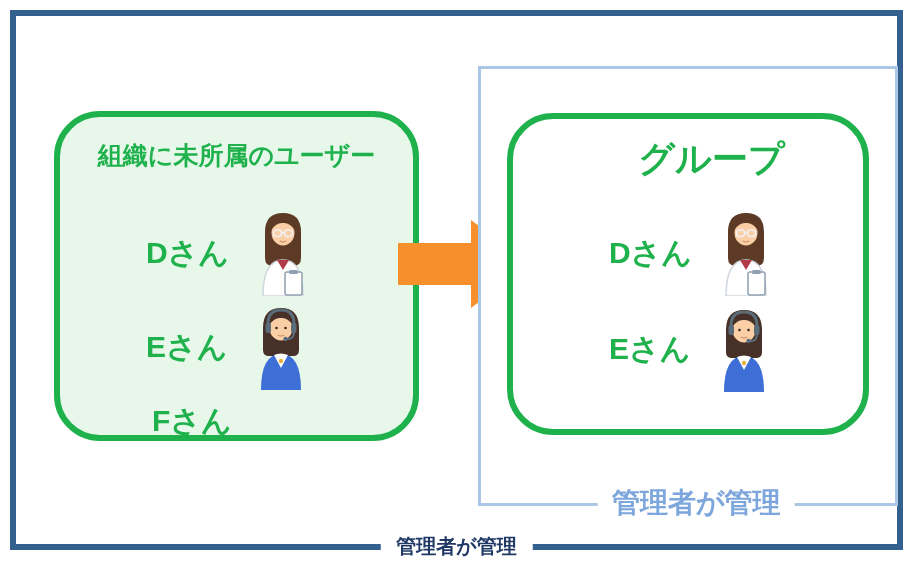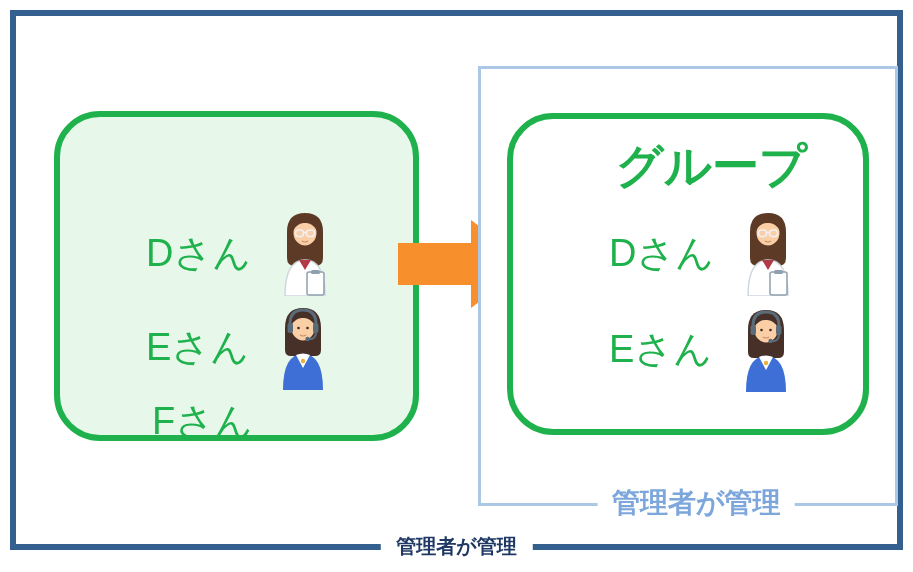--- a/index.html
+++ b/index.html
@@ -54,22 +54,22 @@
   }
 
   .member-row {
     position: absolute;
     display: flex;
     align-items: center;
     gap: 26px;
     height: 88px;
   }
   .member-name {
-    font-size: 38px;
-    font-weight: normal;
+    font-size: 30px;
+    font-weight: bold;
     color: #1fb24c;
     white-space: nowrap;
   }
   .left-box .row-1 { left: 86px; top: 92px; }
   .left-box .row-2 { left: 86px; top: 186px; }
   .left-box .row-3 { left: 92px; top: 282px; height: 44px; }
 
   .avatar { display: inline-block; width: 56px; height: 86px; line-height: 0; }
 
   
@@ -107,37 +107,38 @@
     position: absolute;
     left: 26px; top: 44px;
     width: 362px; height: 322px;
     background: #ffffff;
     border: 6px solid #1fb24c;
     border-radius: 46px;
   }
   .group-box .box-title {
     margin-top: 16px;
     text-align: center;
-    font-size: 47px;
+    font-size: 36px;
     font-weight: bold;
     color: #1fb24c;
     white-space: nowrap;
     margin-left: 47px;
   }
   .group-box .row-1 { left: 96px; top: 90px; }
   .group-box .row-2 { left: 96px; top: 186px; }
 </style>
 </head>
 <body>
 
 <div class="canvas">
 
   <div class="outer-frame">
 
     <div class="left-box">
+      <div class="box-title">組織に未所属のユーザー</div>
 
       <div class="member-row row-1">
         <span class="member-name">Dさん</span>
         <span class="avatar">
           <svg viewBox="0 0 56 86" width="56" height="86">
             <path d="M10 22 Q10 3 28 3 Q46 3 46 22 L46 48 Q46 56 38 56 L18 56 Q10 56 10 48 Z" fill="#5d3a26"></path>
             <ellipse cx="28" cy="23" rx="11.5" ry="12.5" fill="#fbcfa5"></ellipse>
             <path d="M16 20 Q17 7 28 7 Q39 7 40 20 Q34 12 28 13 Q22 12 16 20 Z" fill="#5d3a26"></path>
             <rect x="18.5" y="20" width="8" height="6.5" rx="3" fill="none" stroke="#f0f0f5" stroke-width="1.6"></rect>
             <rect x="29.5" y="20" width="8" height="6.5" rx="3" fill="none" stroke="#f0f0f5" stroke-width="1.6"></rect>

